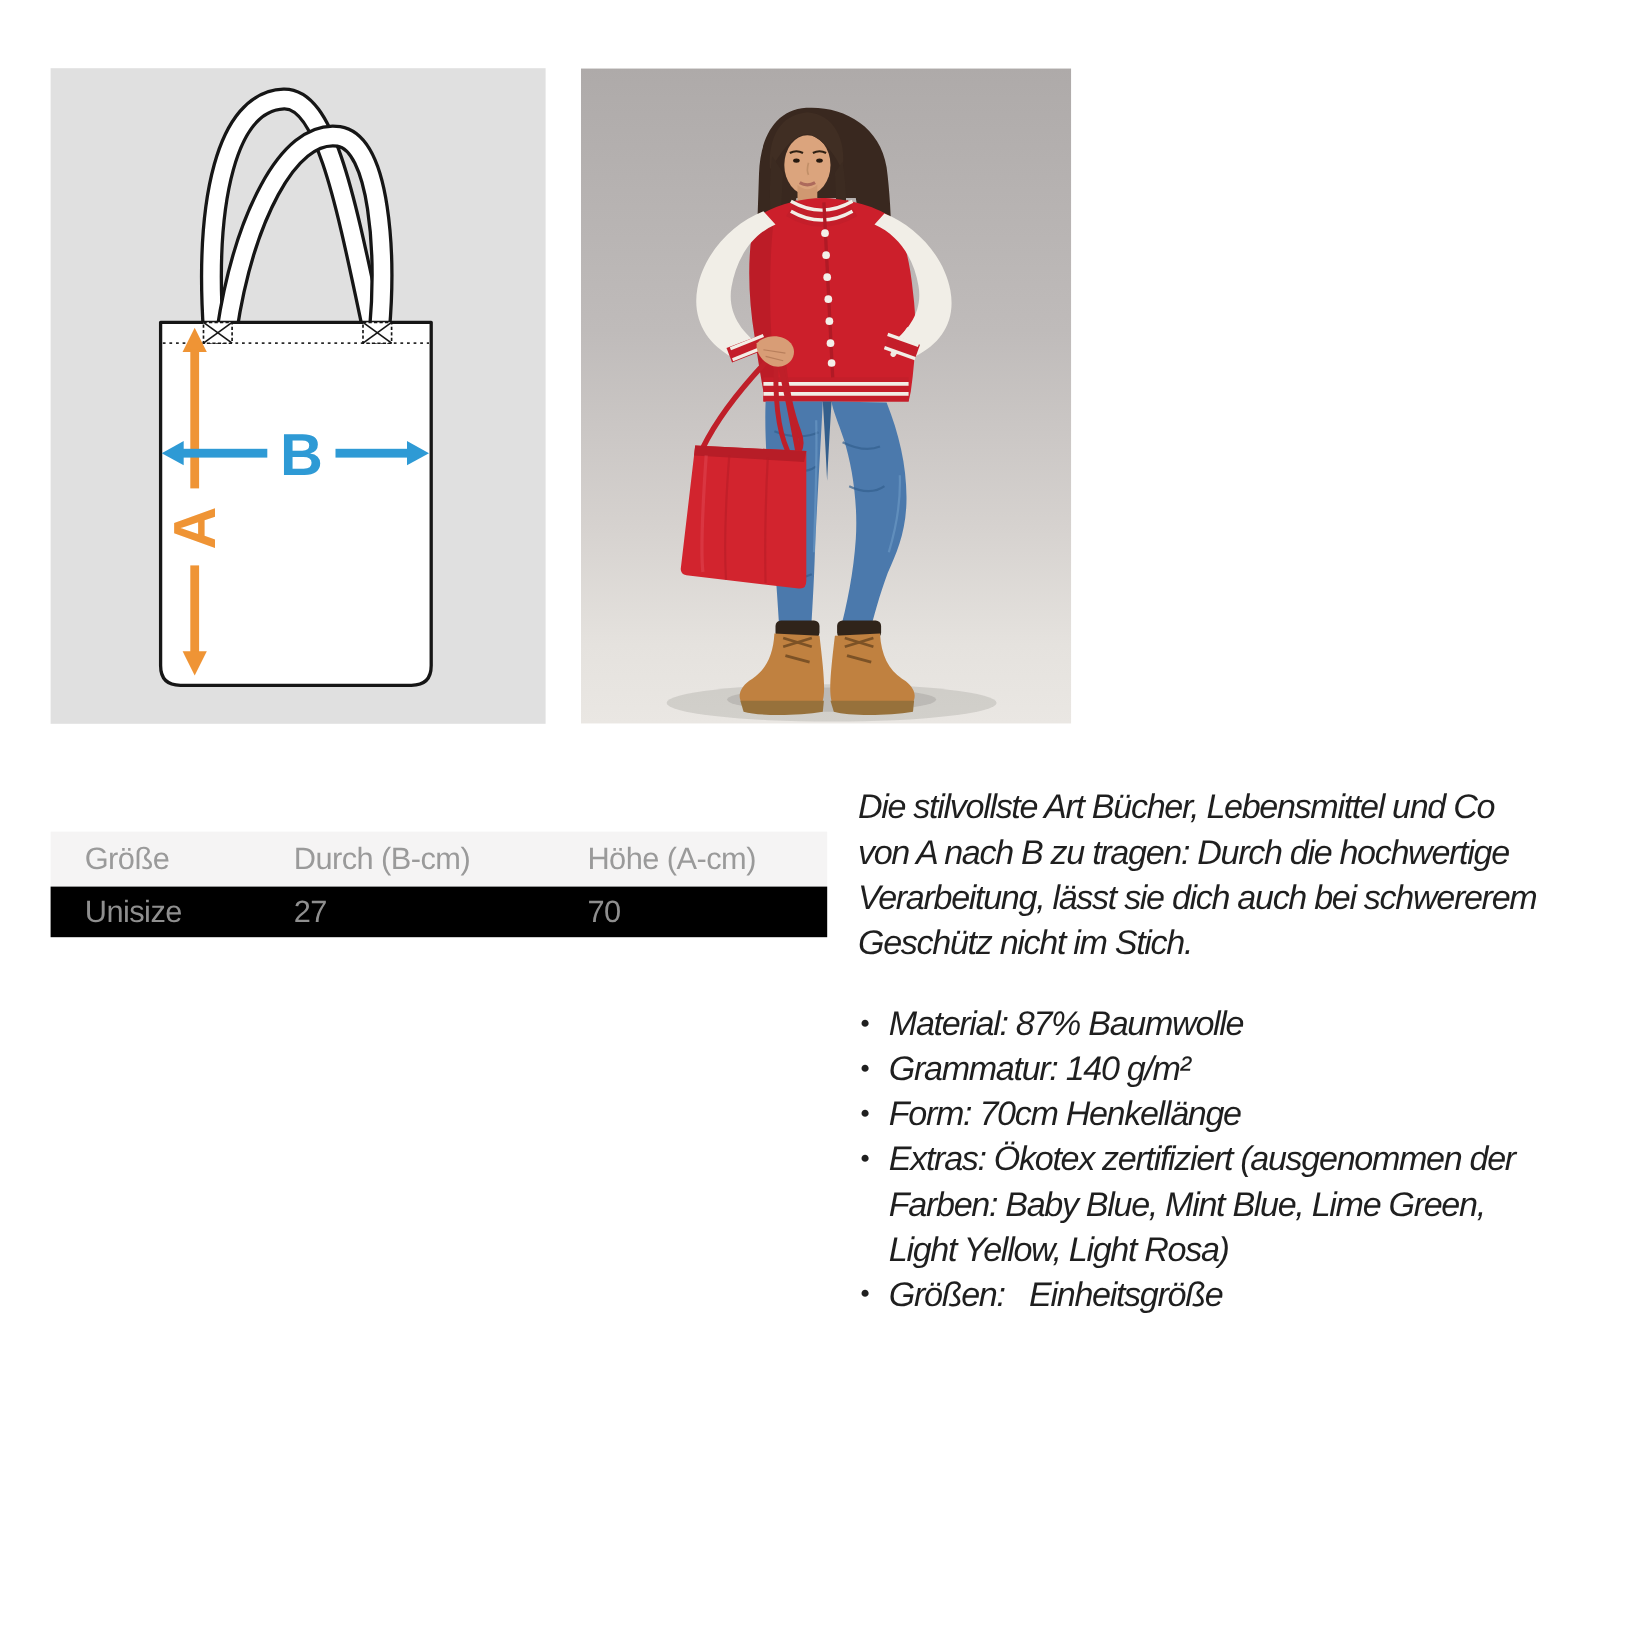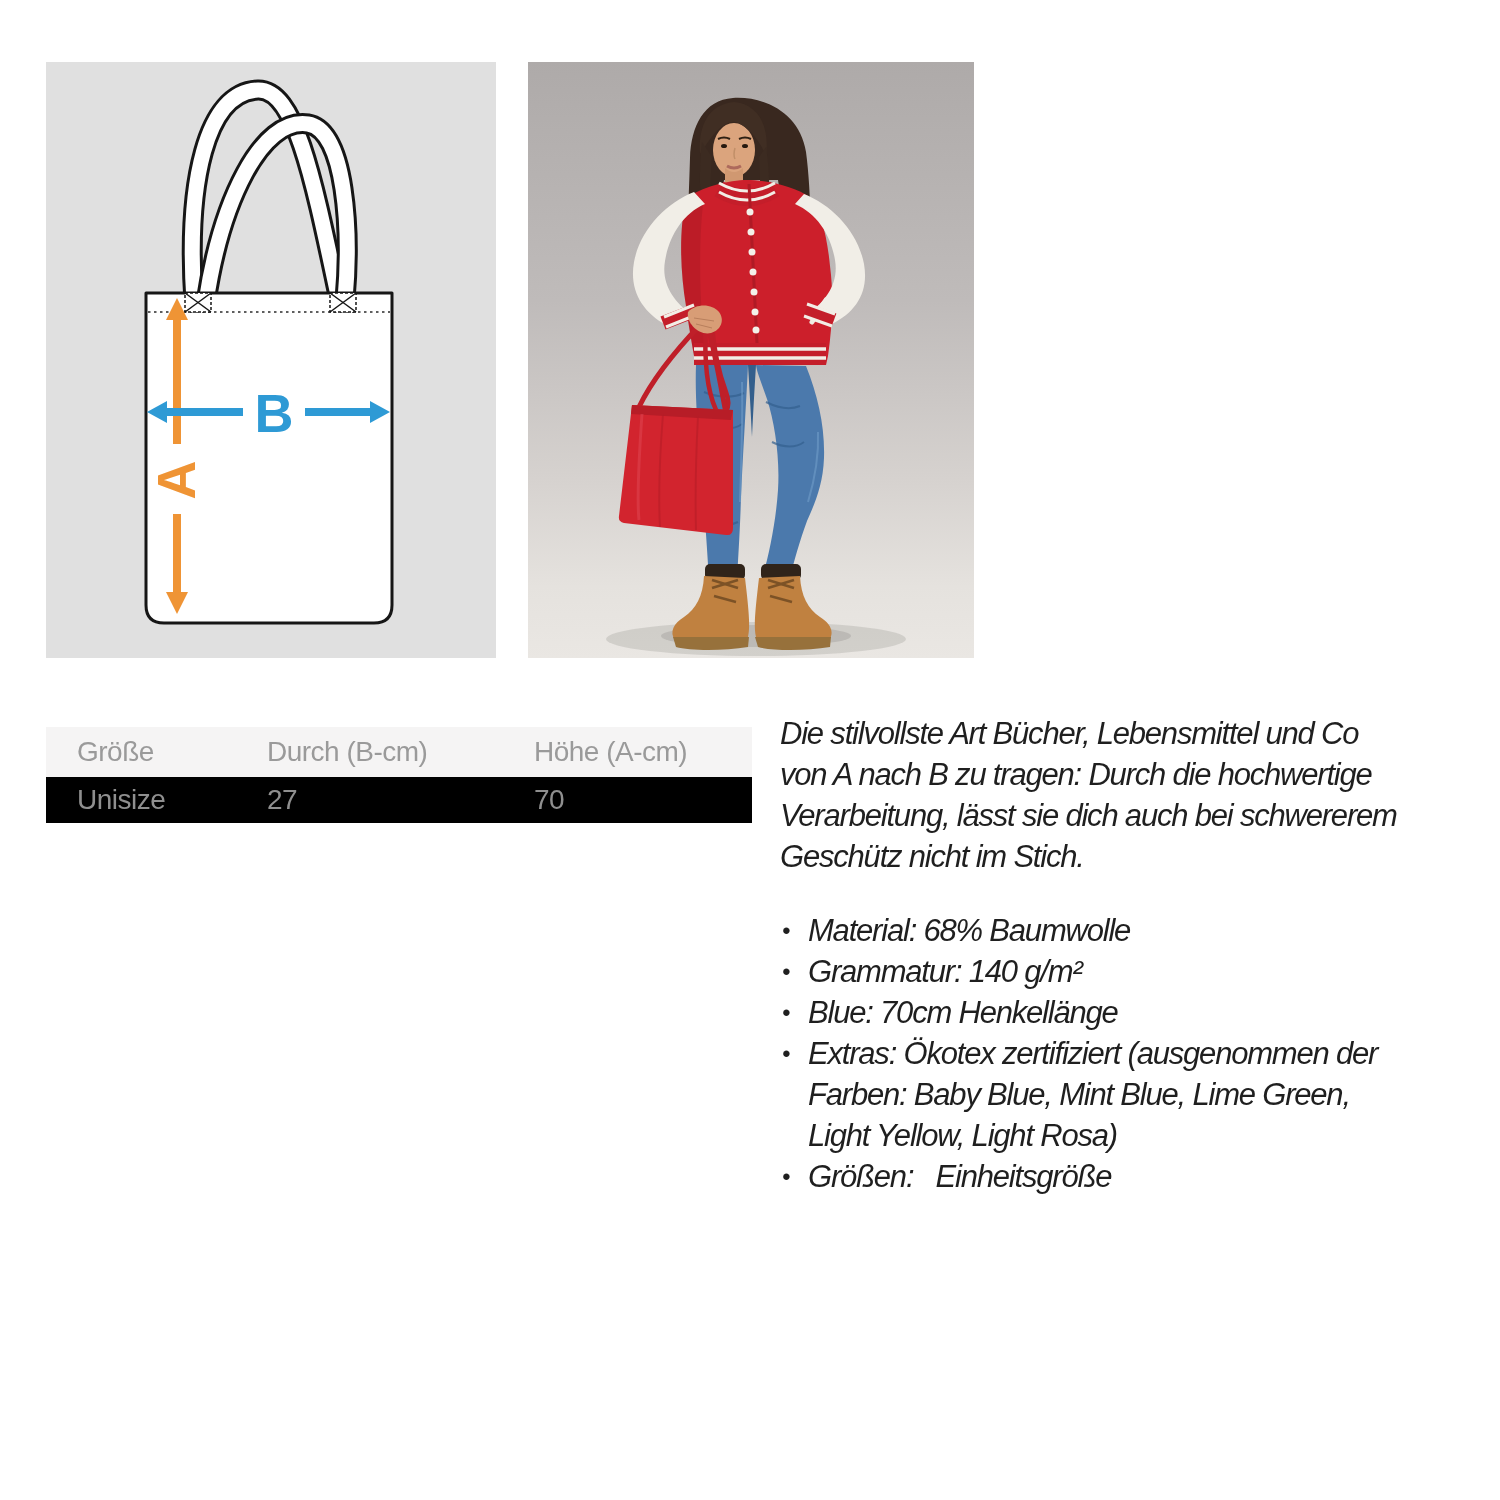--- a/index.html
+++ b/index.html
@@ -6,21 +6,21 @@
   body{width:1500px;height:1500px;position:relative;font-family:"Liberation Sans","DejaVu Sans",sans-serif;}
   .page{position:absolute;inset:0;width:1500px;height:1500px;background:#fff;overflow:hidden;}
 
   
   .panel{position:absolute;top:62px;height:596px;overflow:hidden;}
   .panel svg{display:block;width:100%;height:100%;}
   .diagram-panel{left:46px;width:450px;background:#e0e0e0;}
   .photo-panel{left:528px;width:446px;}
 
   
-  .size-table{position:absolute;left:46px;top:727px;width:706px;font-size:28px;letter-spacing:-0.5px;}
+  .size-table{position:absolute;left:46px;top:756px;width:706px;font-size:28px;letter-spacing:-0.5px;}
   .size-row{display:grid;grid-template-columns:190px 267px 1fr;align-items:center;padding-left:31px;box-sizing:border-box;}
   .size-row.header{height:50px;background:#f5f4f4;color:#9a9a9a;}
   .size-row.data{height:46px;background:#000000;color:#8f8f8f;}
 
   
   .description{position:absolute;left:780px;top:713px;width:692px;color:#1f1f1f;
                font-size:31px;line-height:41px;letter-spacing:-1.2px;font-style:italic;}
   .intro{margin:0;white-space:pre-wrap;}
   .spec-list{list-style:none;margin:33px 0 0 0;padding:0 0 0 2px;}
   .spec-item{display:flex;align-items:flex-start;}
@@ -235,29 +235,29 @@
   </div>
 
   <div class="description">
     <p class="intro">Die stilvollste Art Bücher, Lebensmittel und Co
 von A nach B zu tragen: Durch die hochwertige
 Verarbeitung, lässt sie dich auch bei schwererem
 Geschütz nicht im Stich.</p>
     <ul class="spec-list">
       <li class="spec-item">
         <span class="spec-marker">•</span>
-        <span class="spec-text">Material: 68% Baumwolle</span>
+        <span class="spec-text">Material: 87% Baumwolle</span>
       </li>
       <li class="spec-item">
         <span class="spec-marker">•</span>
         <span class="spec-text">Grammatur: 140 g/m²</span>
       </li>
       <li class="spec-item">
         <span class="spec-marker">•</span>
-        <span class="spec-text">Blue: 70cm Henkellänge</span>
+        <span class="spec-text">Form: 70cm Henkellänge</span>
       </li>
       <li class="spec-item">
         <span class="spec-marker">•</span>
         <span class="spec-text">Extras: Ökotex zertifiziert (ausgenommen der
 Farben: Baby Blue, Mint Blue, Lime Green,
 Light Yellow, Light Rosa)</span>
       </li>
       <li class="spec-item">
         <span class="spec-marker">•</span>
         <span class="spec-text">Größen:   Einheitsgröße</span>

